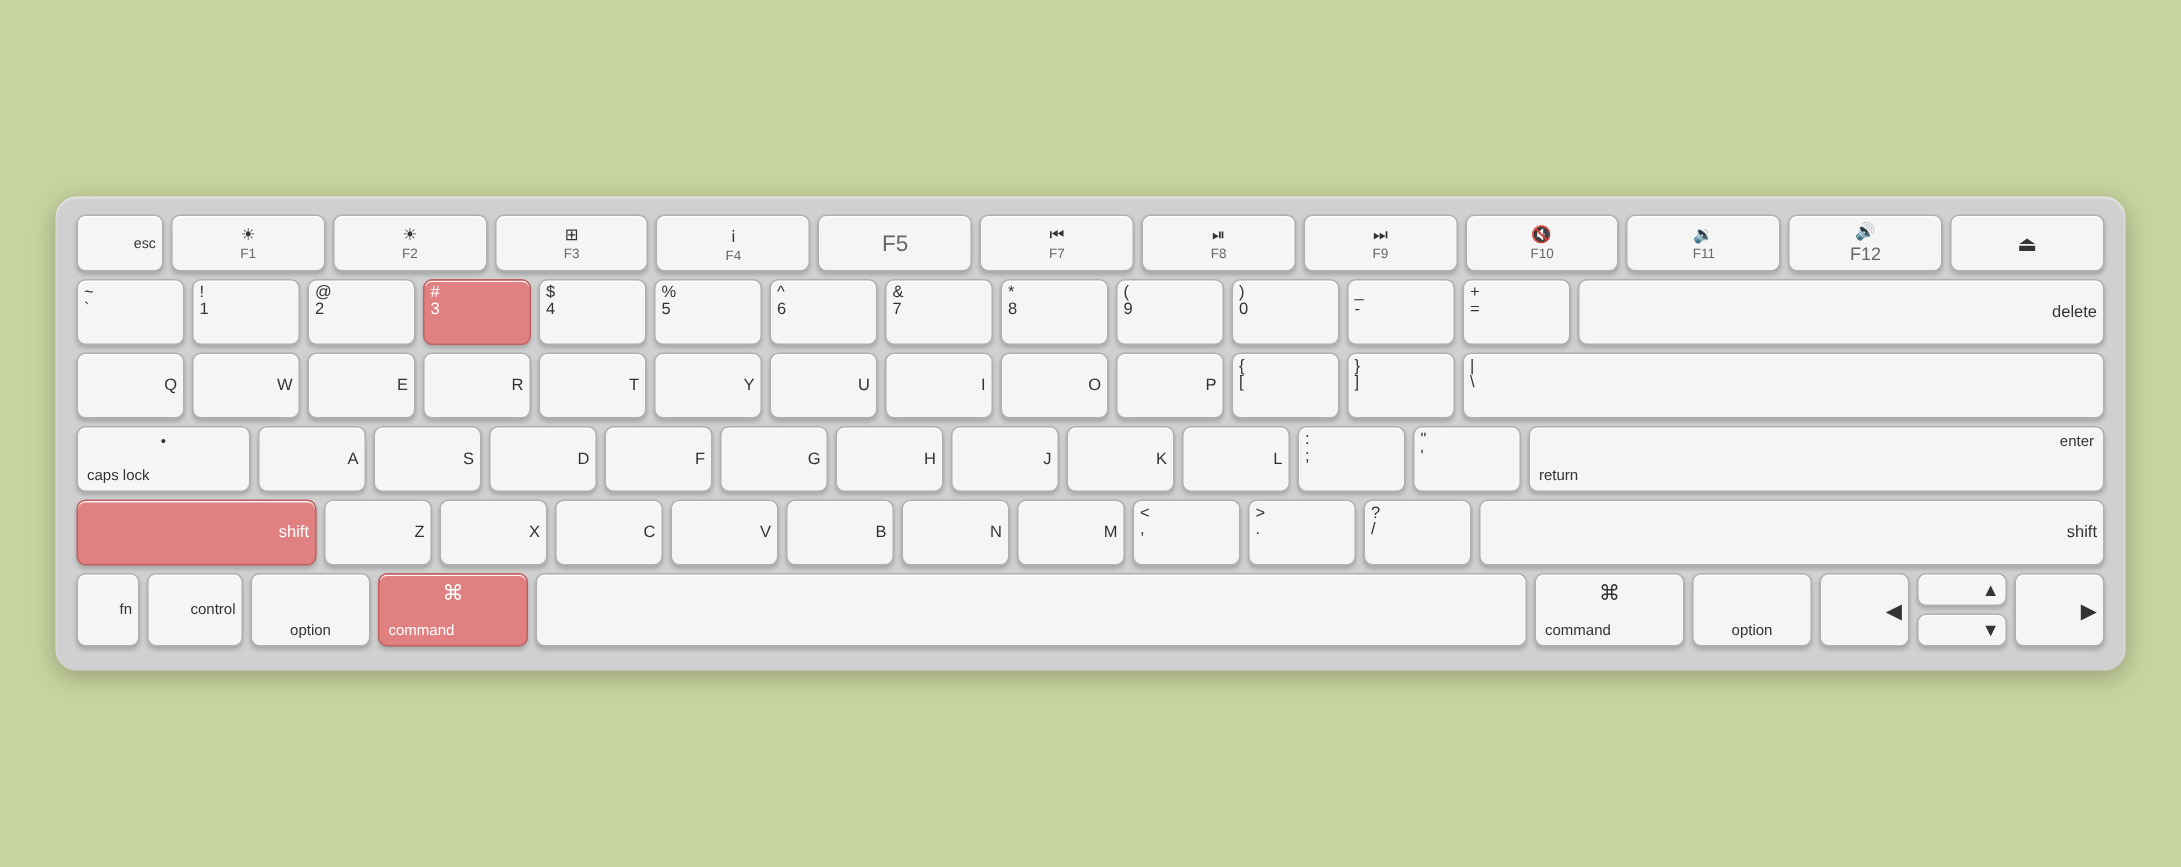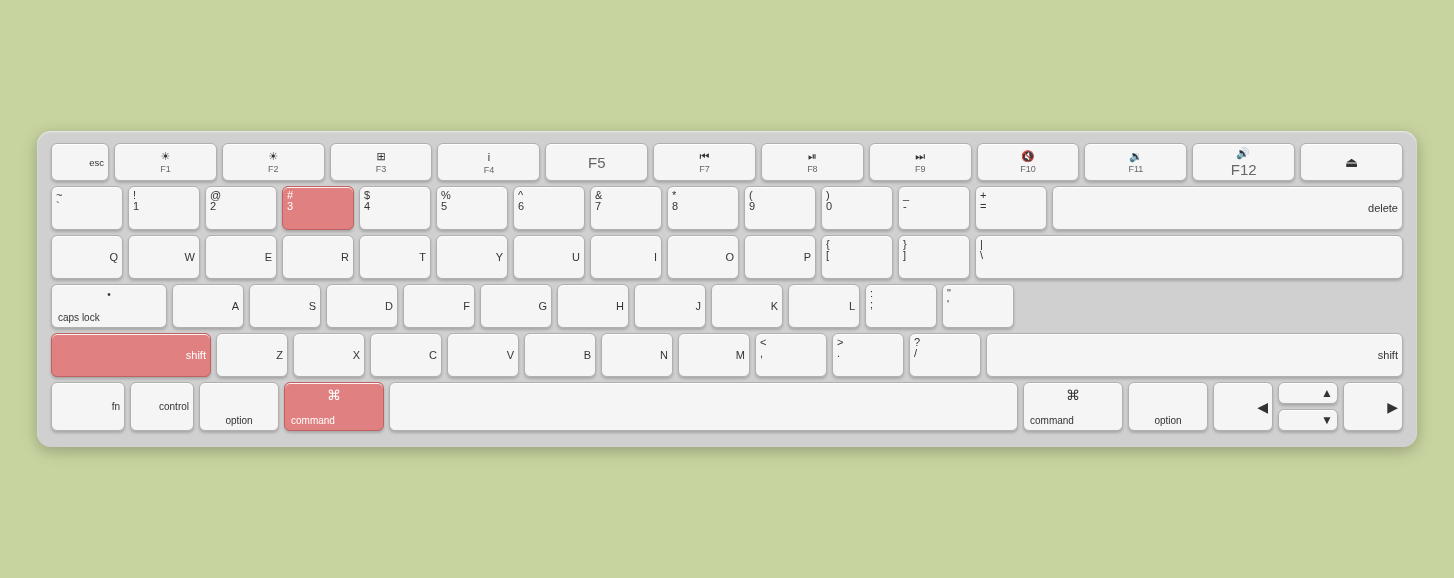--- a/index.html
+++ b/index.html
@@ -151,21 +151,21 @@
     </div>
     <div class="key fn-key" style="flex:1">
       <div style="display:flex;flex-direction:column;align-items:center;gap:1px">
         <span style="font-size:11px">🔉</span>
         <span style="font-size:9px;color:#666">F11</span>
       </div>
     </div>
     <div class="key fn-key" style="flex:1">
       <div style="display:flex;flex-direction:column;align-items:center;gap:1px">
         <span style="font-size:11px">🔊</span>
-        <span style="font-size:15px;color:#666">F12</span>
+        <span style="font-size:12px;color:#666">F12</span>
       </div>
     </div>
     <div class="key fn-key" style="flex:1">
       <span style="font-size:14px">⏏</span>
     </div>
   </div>
 
   <div class="key-row">
     <div class="key two-line" style="width:72px">
       <div class="key-inner-tl">
@@ -338,20 +338,24 @@
         <span class="top-char">:</span>
         <span class="bot-char">;</span>
       </div>
     </div>
     <div class="key two-line" style="width:72px">
       <div class="key-inner-tl">
         <span class="top-char">"</span>
         <span class="bot-char">'</span>
       </div>
     </div>
+    <div class="key" style="flex:1;justify-content:space-between;padding:4px 6px">
+      <span style="font-size:10px;align-self:flex-end">enter</span>
+      <span style="font-size:10px;align-self:flex-start">return</span>
+    </div>
   </div>
 
   <div class="key-row">
     <div class="key center-label highlighted" style="width:160px">
       <span>shift</span>
     </div>
     <div class="key center-label" style="width:72px">
         <span>Z</span>
       </div>
     <div class="key center-label" style="width:72px">
@@ -389,21 +393,21 @@
         <span class="top-char">?</span>
         <span class="bot-char">/</span>
       </div>
     </div>
     <div class="key center-label" style="flex:1">
       <span>shift</span>
     </div>
   </div>
 
   <div class="key-row" style="align-items:stretch">
-    <div class="key center-label" style="width:74px">
+    <div class="key center-label" style="width:42px">
       <span style="font-size:10px">fn</span>
     </div>
     <div class="key center-label" style="width:64px">
       <span style="font-size:10px">control</span>
     </div>
     <div class="key" style="width:80px;justify-content:flex-end;padding:4px 6px">
       <span style="font-size:10px">option</span>
     </div>
     <div class="key highlighted" style="width:100px;justify-content:space-between;padding:4px 6px">
       <span style="font-size:14px">⌘</span>

